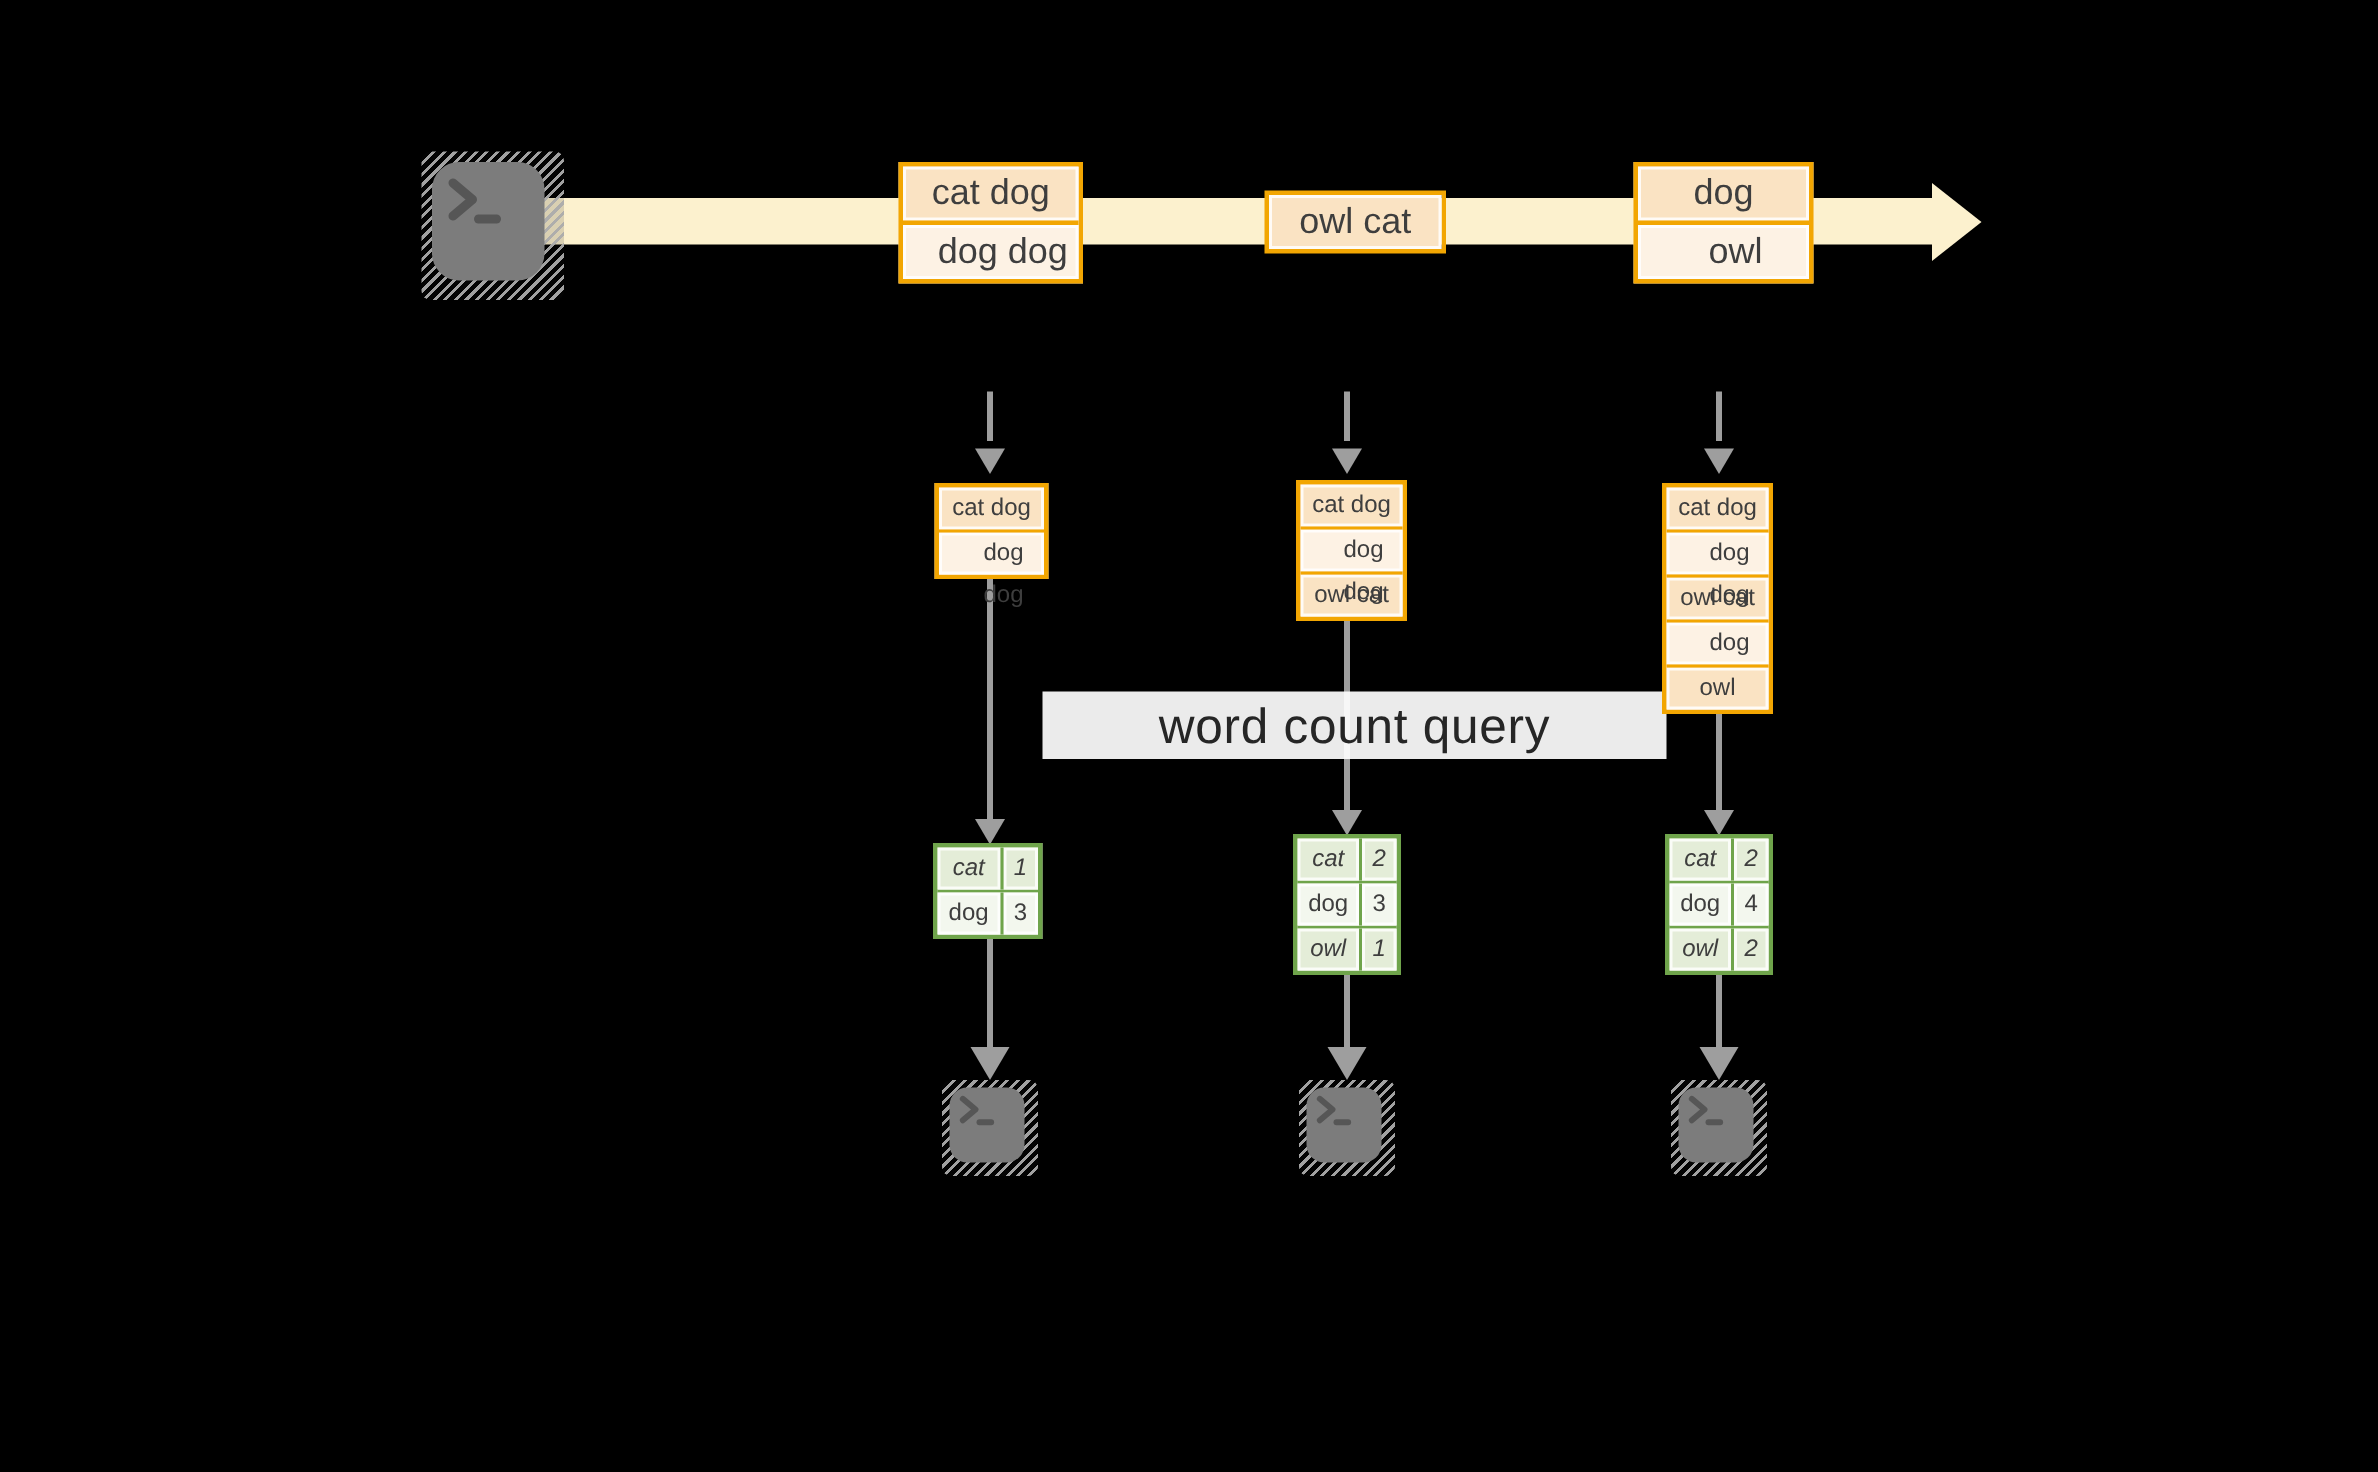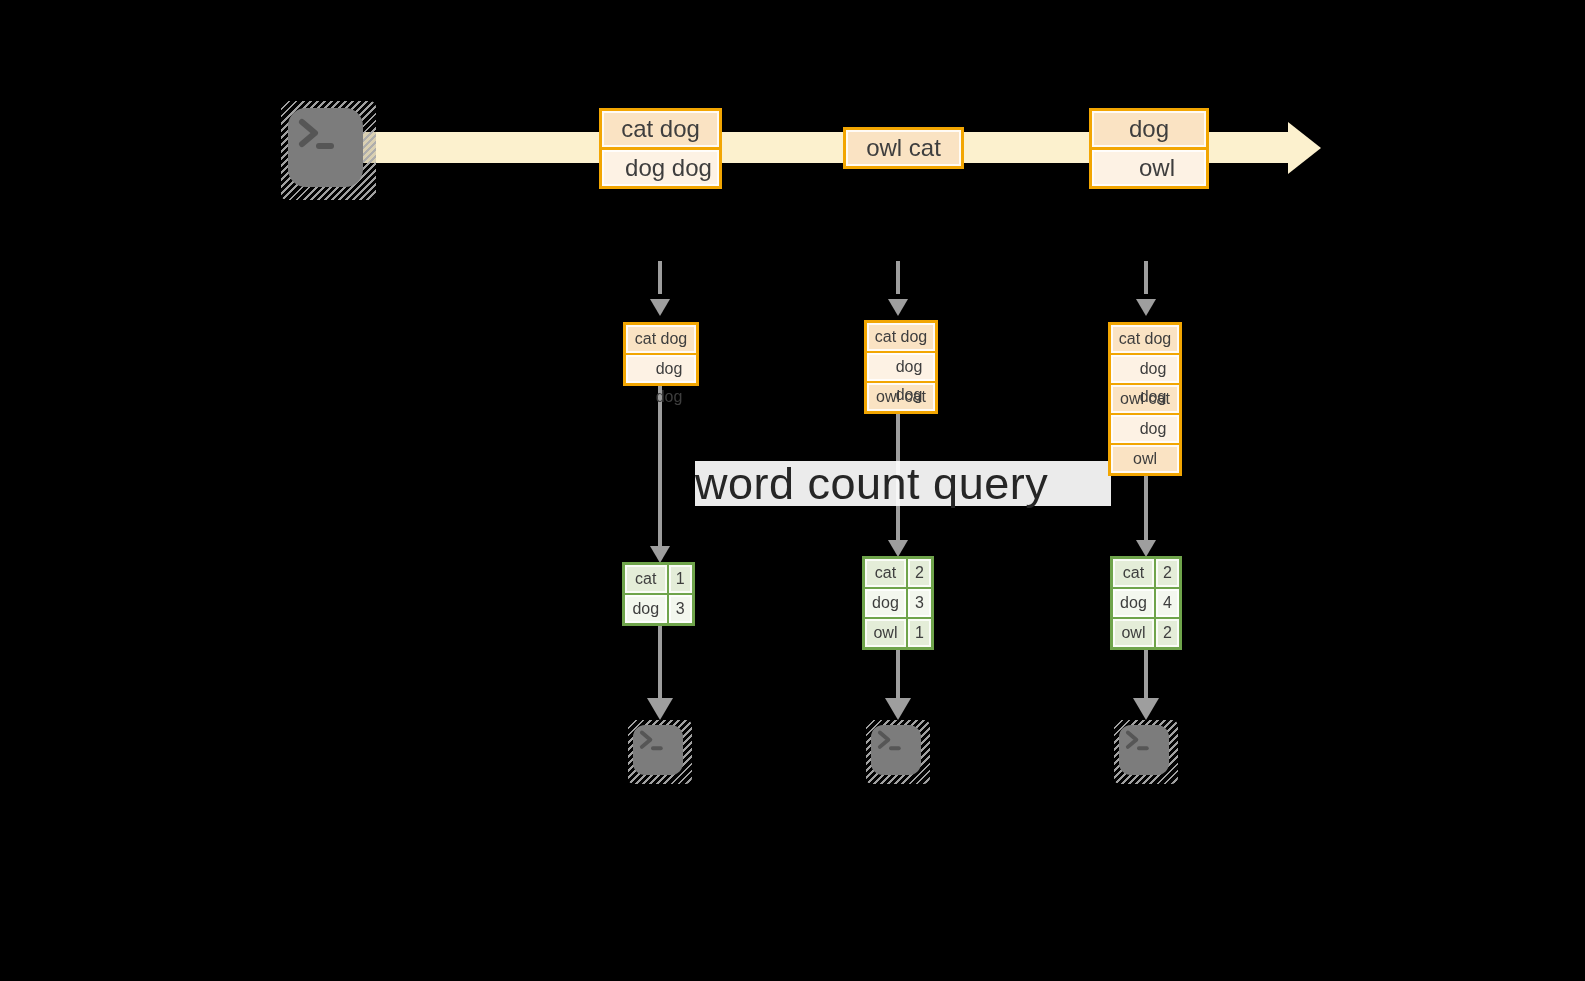--- a/index.html
+++ b/index.html
@@ -24,32 +24,32 @@
   .ocell.lite{background:var(--peach-light);padding-left:16px;}
   .obox.big .ocell{height:36px;line-height:36px;font-size:24px;}
   .obox.big .ocell + .ocell{border-top:3px solid var(--amber);}
   .obox.small .ocell{height:28px;line-height:28px;font-size:16px;}
   .obox.small .ocell + .ocell{border-top:2px solid var(--amber);}
 
   
   .gtable{position:absolute;border:3px solid var(--green);box-sizing:border-box;background:var(--green-fill);}
   .grow{display:flex;height:28px;}
   .grow + .grow{border-top:2px solid var(--green);}
-  .grow.fill .gw,.grow.fill .gc{background:var(--green-fill);}
+  .grow.fill .gw,.grow.fill .gc{background:var(--green-fill);font-style:italic;}
   .grow.lite .gw,.grow.lite .gc{background:var(--green-light);}
   .gw{flex:0 0 62%;text-align:center;line-height:28px;font-size:16px;color:var(--text-dark);box-shadow:inset 0 0 0 2px rgba(255,255,255,.8);}
   .gc{flex:1;border-left:2px solid var(--green);text-align:center;line-height:28px;font-size:16px;color:var(--text-dark);box-shadow:inset 0 0 0 2px rgba(255,255,255,.8);}
 
   
   .vline{position:absolute;width:4px;background:var(--arrow);}
   .ahead{position:absolute;width:0;height:0;border-left:10px solid transparent;border-right:10px solid transparent;border-top:17px solid var(--arrow);}
   .ahead.big{border-left-width:13px;border-right-width:13px;border-top-width:22px;}
 
   
-  .qlabel{position:absolute;background:rgba(255,255,255,.92);color:var(--label-text);font-size:45px;font-weight:300;letter-spacing:.5px;}
+  .qlabel{position:absolute;background:rgba(255,255,255,.92);text-align:center;color:var(--label-text);font-size:33px;font-weight:300;letter-spacing:.5px;}
 </style>
 </head>
 <body>
 
 <div class="canvas">
 
   <div class="band" style="left:346px;top:132px;width:944px;height:31px;"></div>
   <div class="band-head" style="left:1288px;top:122px;"></div>
 
   <div class="term src" style="left:281px;top:101px;width:95px;height:99px;">

